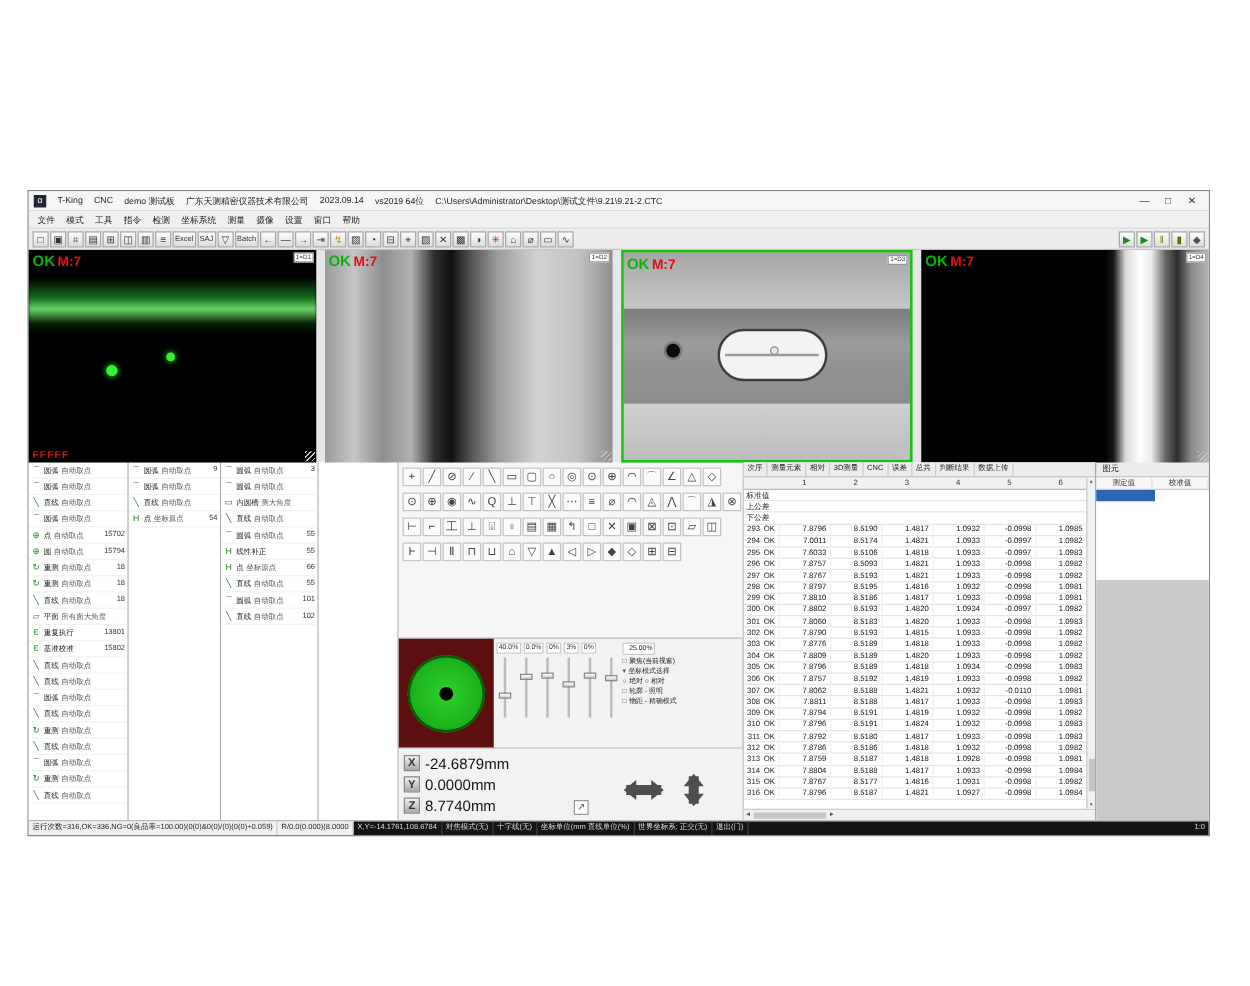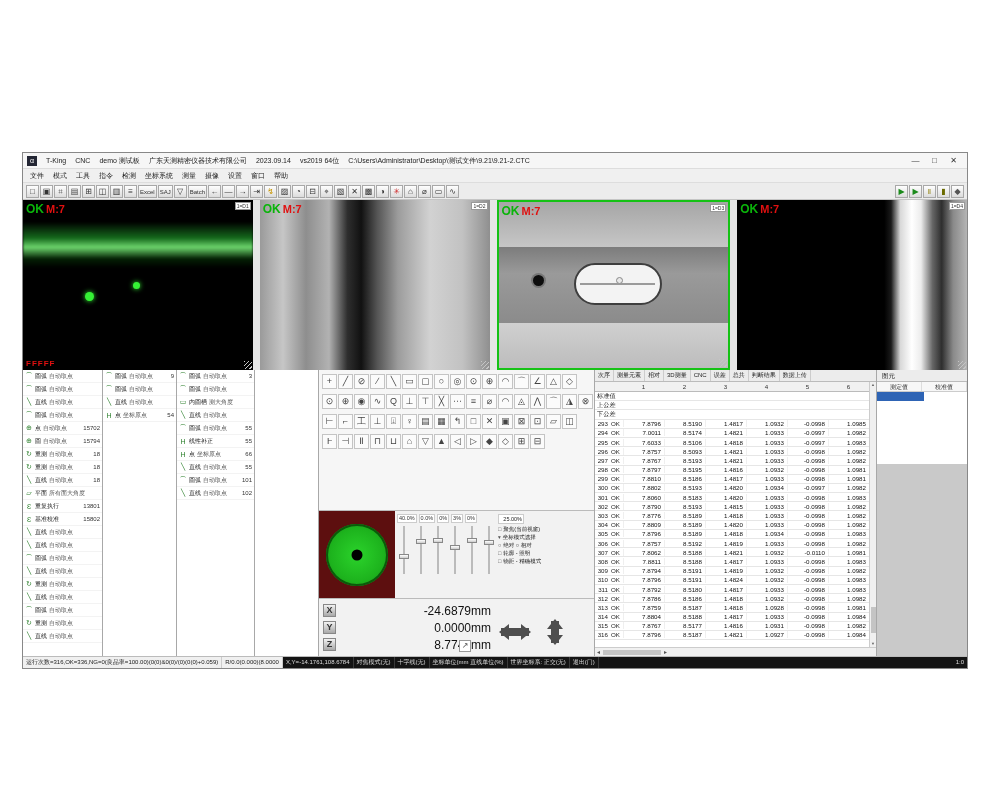--- a/index.html
+++ b/index.html
@@ -69,21 +69,21 @@
   .slider::before{content:"";position:absolute;left:50%;top:0;bottom:0;width:2px;background:#bbb;transform:translateX(-50%);}
   .sthumb{position:absolute;left:0;width:10px;height:5px;background:linear-gradient(#fff,#ccc);border:1px solid #888;}
   .opts{font-size:5.5px;color:#222;line-height:8px;min-width:0;}
   .zoom{display:inline-block;border:1px solid #ccc;background:#fff;min-width:26px;text-align:right;padding:0 1px;margin-bottom:1px;}
   .optline{display:flex;gap:2px;align-items:center;white-space:nowrap;}
   .optg{color:#555;}
   
   .dro{flex:1;position:relative;background:#f2f2f2;padding:3px 4px;}
   .drorow{display:flex;align-items:center;height:17px;gap:4px;width:168px;}
   .axbox{width:13px;height:13px;background:linear-gradient(#f2f2f2,#a8a8a8);border:1px solid #888;text-align:center;line-height:11px;font-size:9px;font-weight:bold;color:#333;flex:0 0 auto;}
-  .droval{flex:1;text-align:right;font-size:12px;color:#111;}
+  .droval{flex:1;text-align:left;font-size:12px;color:#111;}
   .arrows{position:absolute;left:182px;top:22px;display:flex;gap:22px;align-items:center;}
   .harrow{position:relative;width:28px;height:8px;background:#4e4e4e;}
   .harrow::before{content:"";position:absolute;left:-10px;top:-4px;border:8px solid transparent;border-right:10px solid #4e4e4e;}
   .harrow::after{content:"";position:absolute;right:-10px;top:-4px;border:8px solid transparent;border-left:10px solid #4e4e4e;}
   .varrow{position:relative;width:8px;height:22px;background:#4e4e4e;}
   .varrow::before{content:"";position:absolute;top:-10px;left:-4px;border:8px solid transparent;border-bottom:10px solid #4e4e4e;}
   .varrow::after{content:"";position:absolute;bottom:-10px;left:-4px;border:8px solid transparent;border-top:10px solid #4e4e4e;}
   .zbtn{position:absolute;left:140px;bottom:4px;width:12px;height:12px;border:1px solid #999;background:#fff;font-size:8px;line-height:10px;text-align:center;color:#555;}
   
   .tablewrap{flex:0 0 282px;width:282px;display:flex;flex-direction:column;background:#fff;border-right:1px solid #a8a8a8;position:relative;min-width:0;}

